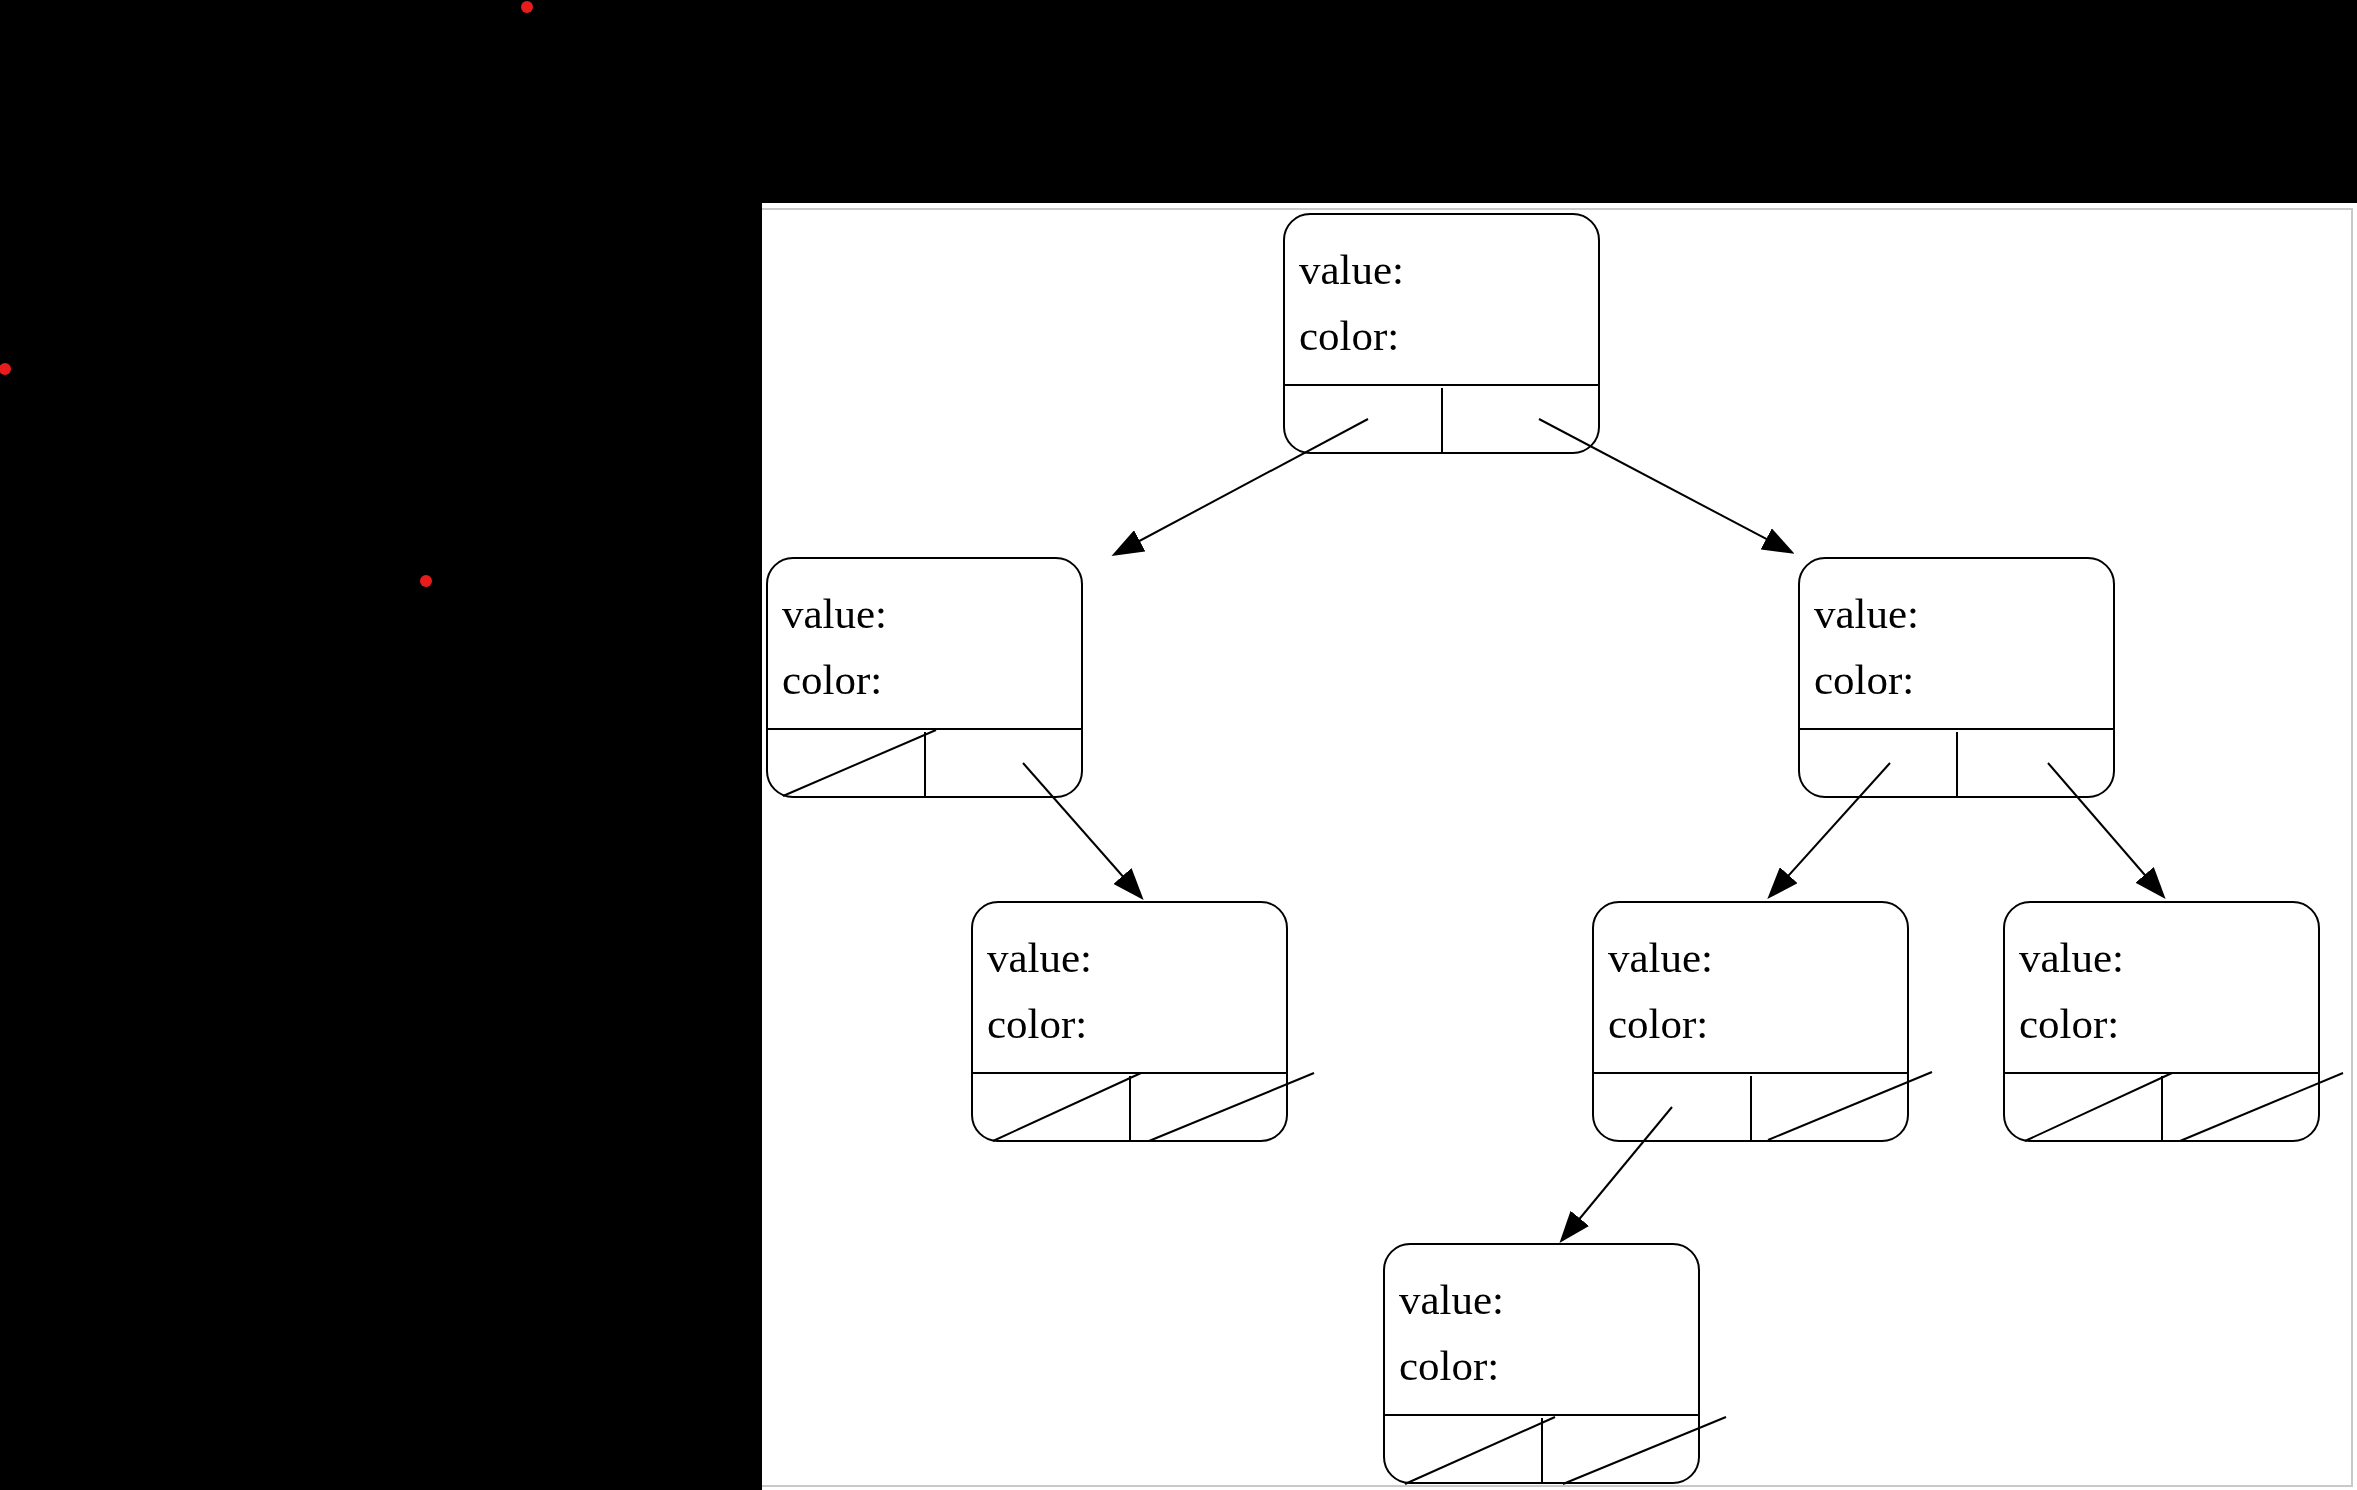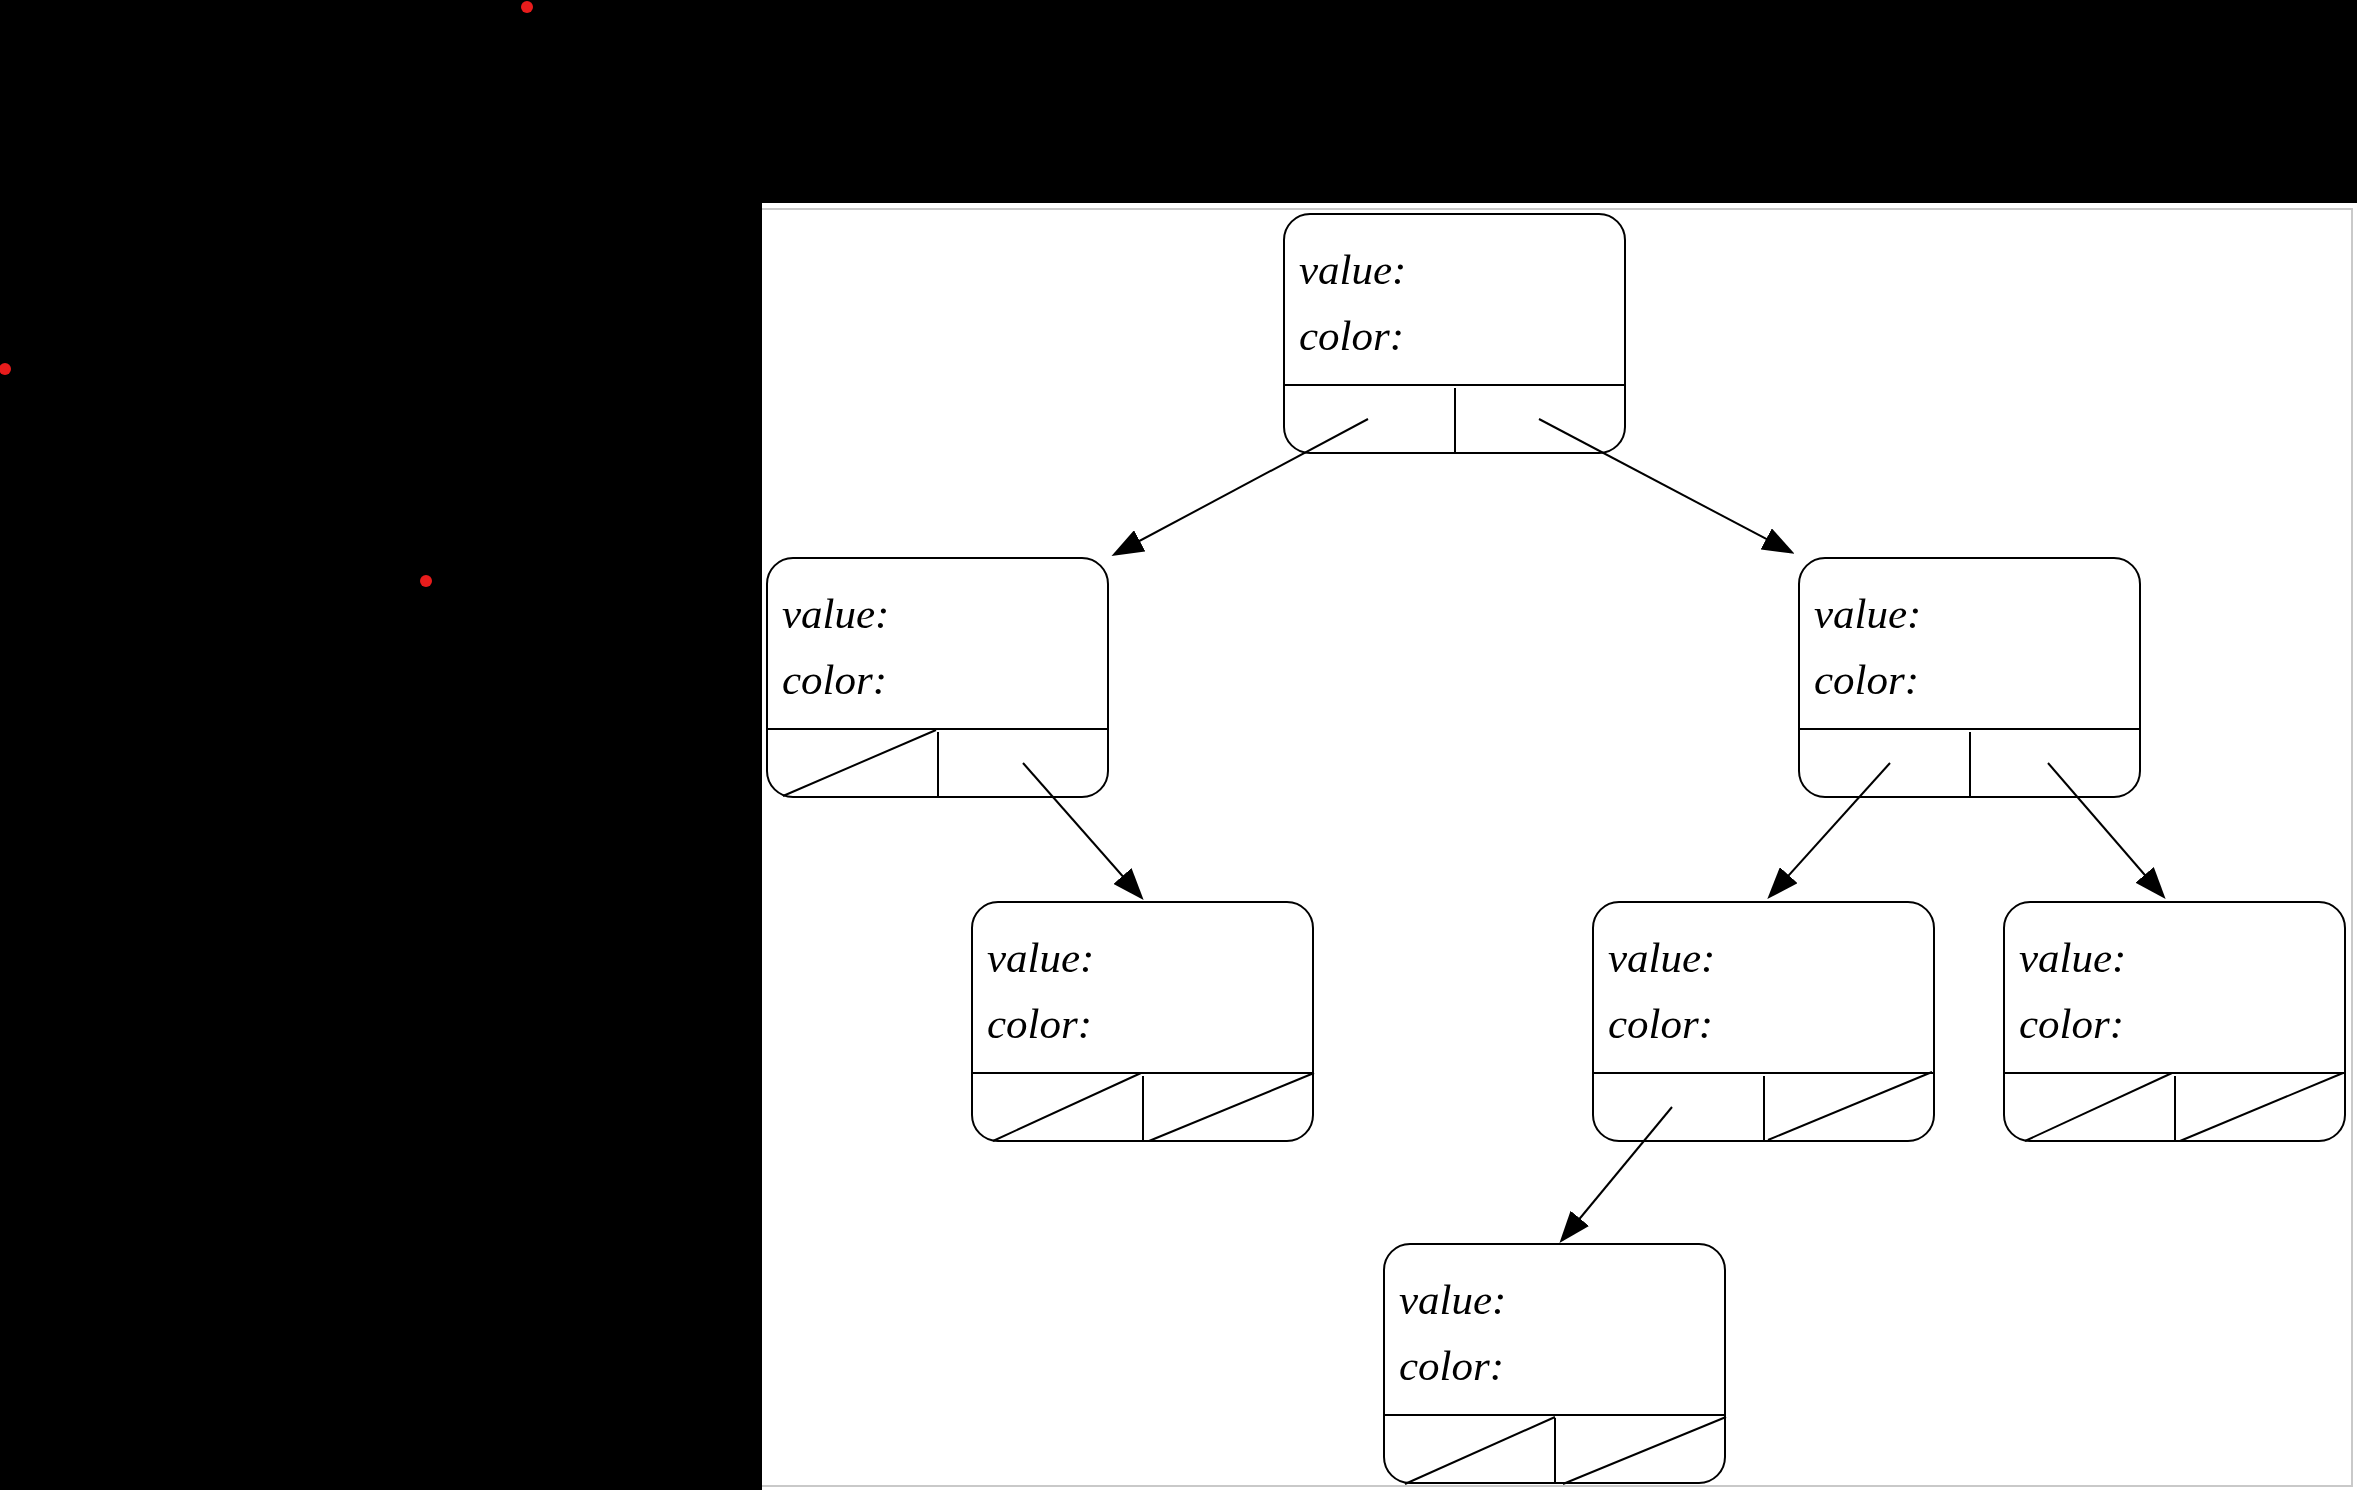--- a/index.html
+++ b/index.html
@@ -26,26 +26,25 @@
   }
   .panel-border{
     position:absolute;
     left:0;top:5px;right:4px;bottom:3px;
     border-top:2px solid var(--panel_border);
     border-right:2px solid var(--panel_border);
     border-bottom:2px solid var(--panel_border);
   }
   .node{
     position:absolute;
-    width:343px;height:241px;
+    width:317px;height:241px;
     border:2px solid var(--line);
     border-radius:27px;
     background:var(--panel);
     overflow:hidden;
-    font-style:italic;
   }
   .node-text{
     position:absolute;
     left:0;top:0;right:0;
     padding:22px 0 0 14px;
     font-size:43px;
     line-height:66px;
     color:var(--text);
   }
   .ptr-row{

